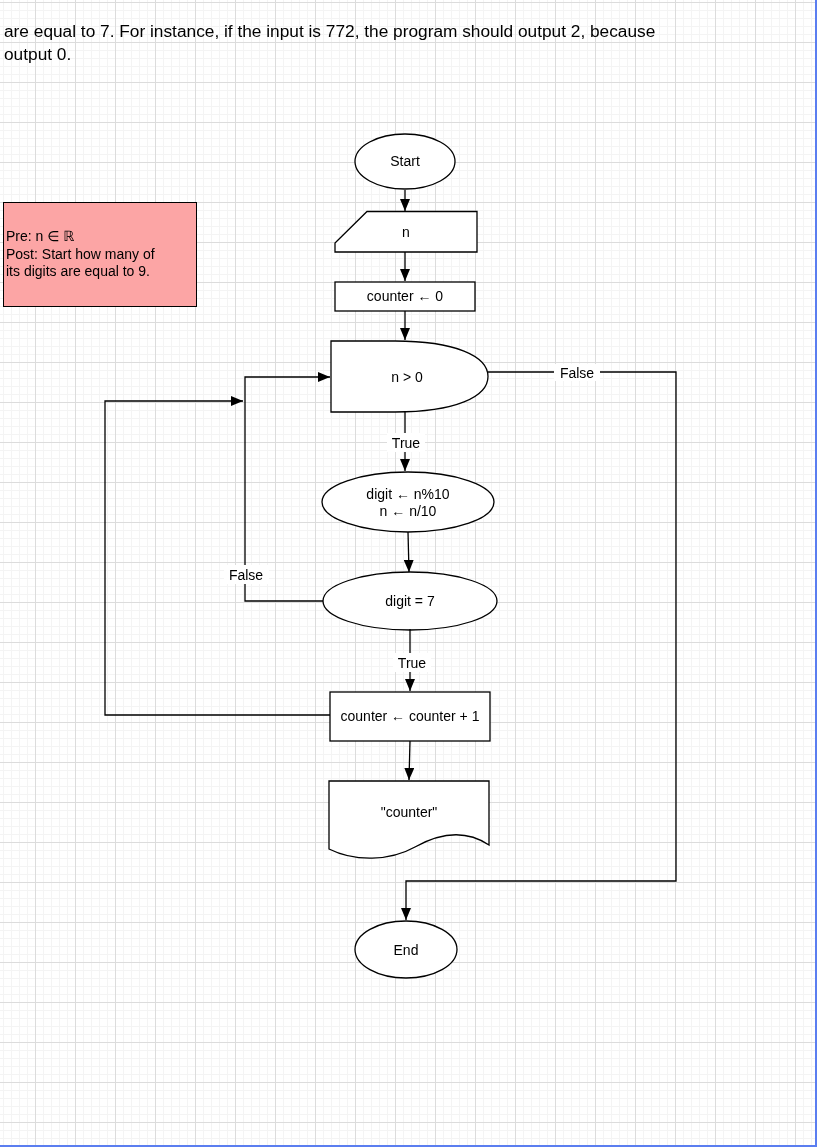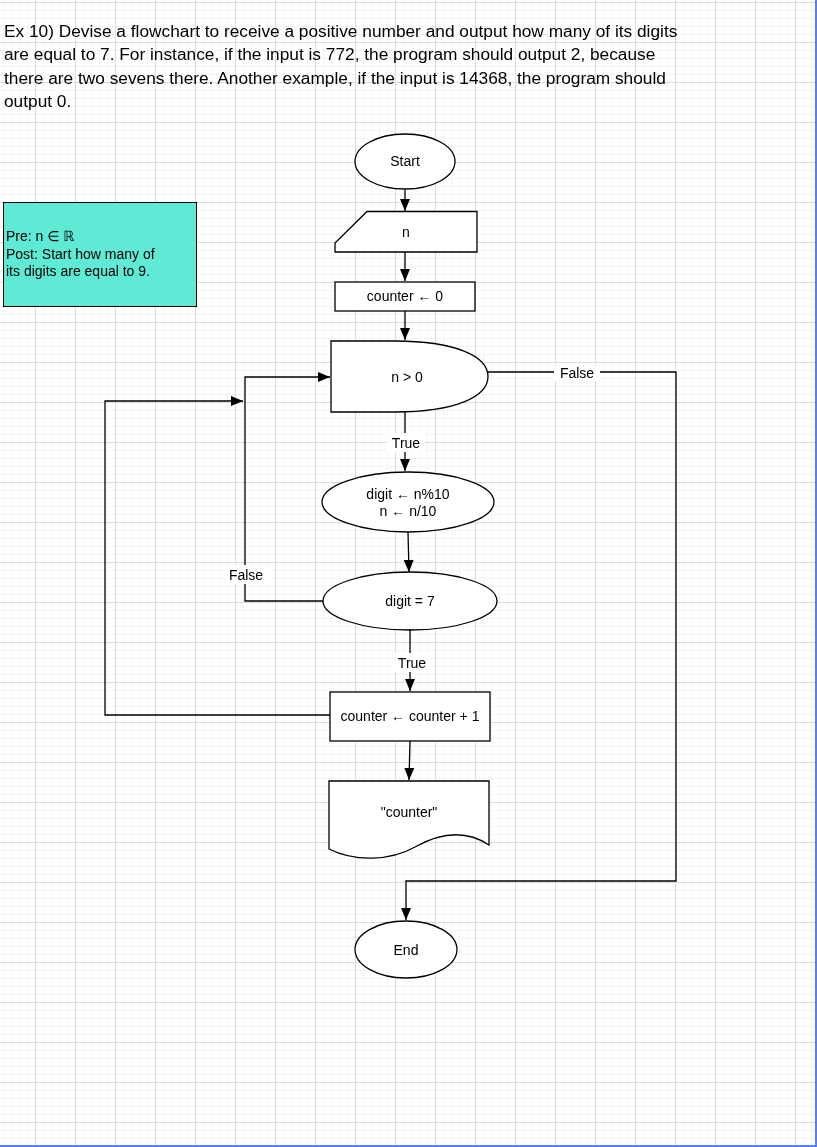--- a/index.html
+++ b/index.html
@@ -23,21 +23,21 @@
   }
   .edge-right  { position: absolute; top: 0; right: 0; width: 2px; height: 100%; background: #5b7ef0; }
   .edge-bottom { position: absolute; left: 0; bottom: 0; width: 100%; height: 2px; background: #5b7ef0; }
   .title {
     position: absolute; left: 4px; top: 20px; width: 806px;
     font-size: 17.3px; line-height: 23.4px; color: #000;
   }
   .note {
     position: absolute; left: 3px; top: 202px;
     box-sizing: border-box; width: 194px; height: 105px;
-    border: 1.5px solid #000; background: #5eead4;
+    border: 1.5px solid #000; background: #fca5a5;
     padding: 25px 2px 0 2px;
     font-size: 14px; line-height: 17.6px; color: #000;
   }
   svg.diagram { position: absolute; left: 0; top: 0; }
   .shape { fill: #ffffff; stroke: #000000; stroke-width: 1.3; }
   .conn  { fill: none; stroke: #000000; stroke-width: 1.3; }
   .lbl-bg { fill: #ffffff; stroke: none; }
   text.node-label, text.edge-label {
     font-family: "Liberation Sans", sans-serif;
     font-size: 14px; fill: #000000; text-anchor: middle;
@@ -45,23 +45,21 @@
 </style>
 </head>
 <body>
 
 <div id="stage">
   <div class="grid"></div>
   <div class="edge-right"></div>
   <div class="edge-bottom"></div>
 
   <div class="title">
-    <div>Ex 10) Devise a flowchart to receive a positive number and output how many of its digits</div>
     <div>are equal to 7. For instance, if the input is 772, the program should output 2, because</div>
-    <div>there are two sevens there. Another example, if the input is 14368, the program should</div>
     <div>output 0.</div>
   </div>
 
   <div class="note">
     <div>Pre: n ∈ ℝ</div>
     <div>Post: Start how many of</div>
     <div>its digits are equal to 9.</div>
   </div>
 
   <svg class="diagram" width="817" height="1147" viewBox="0 0 817 1147">

